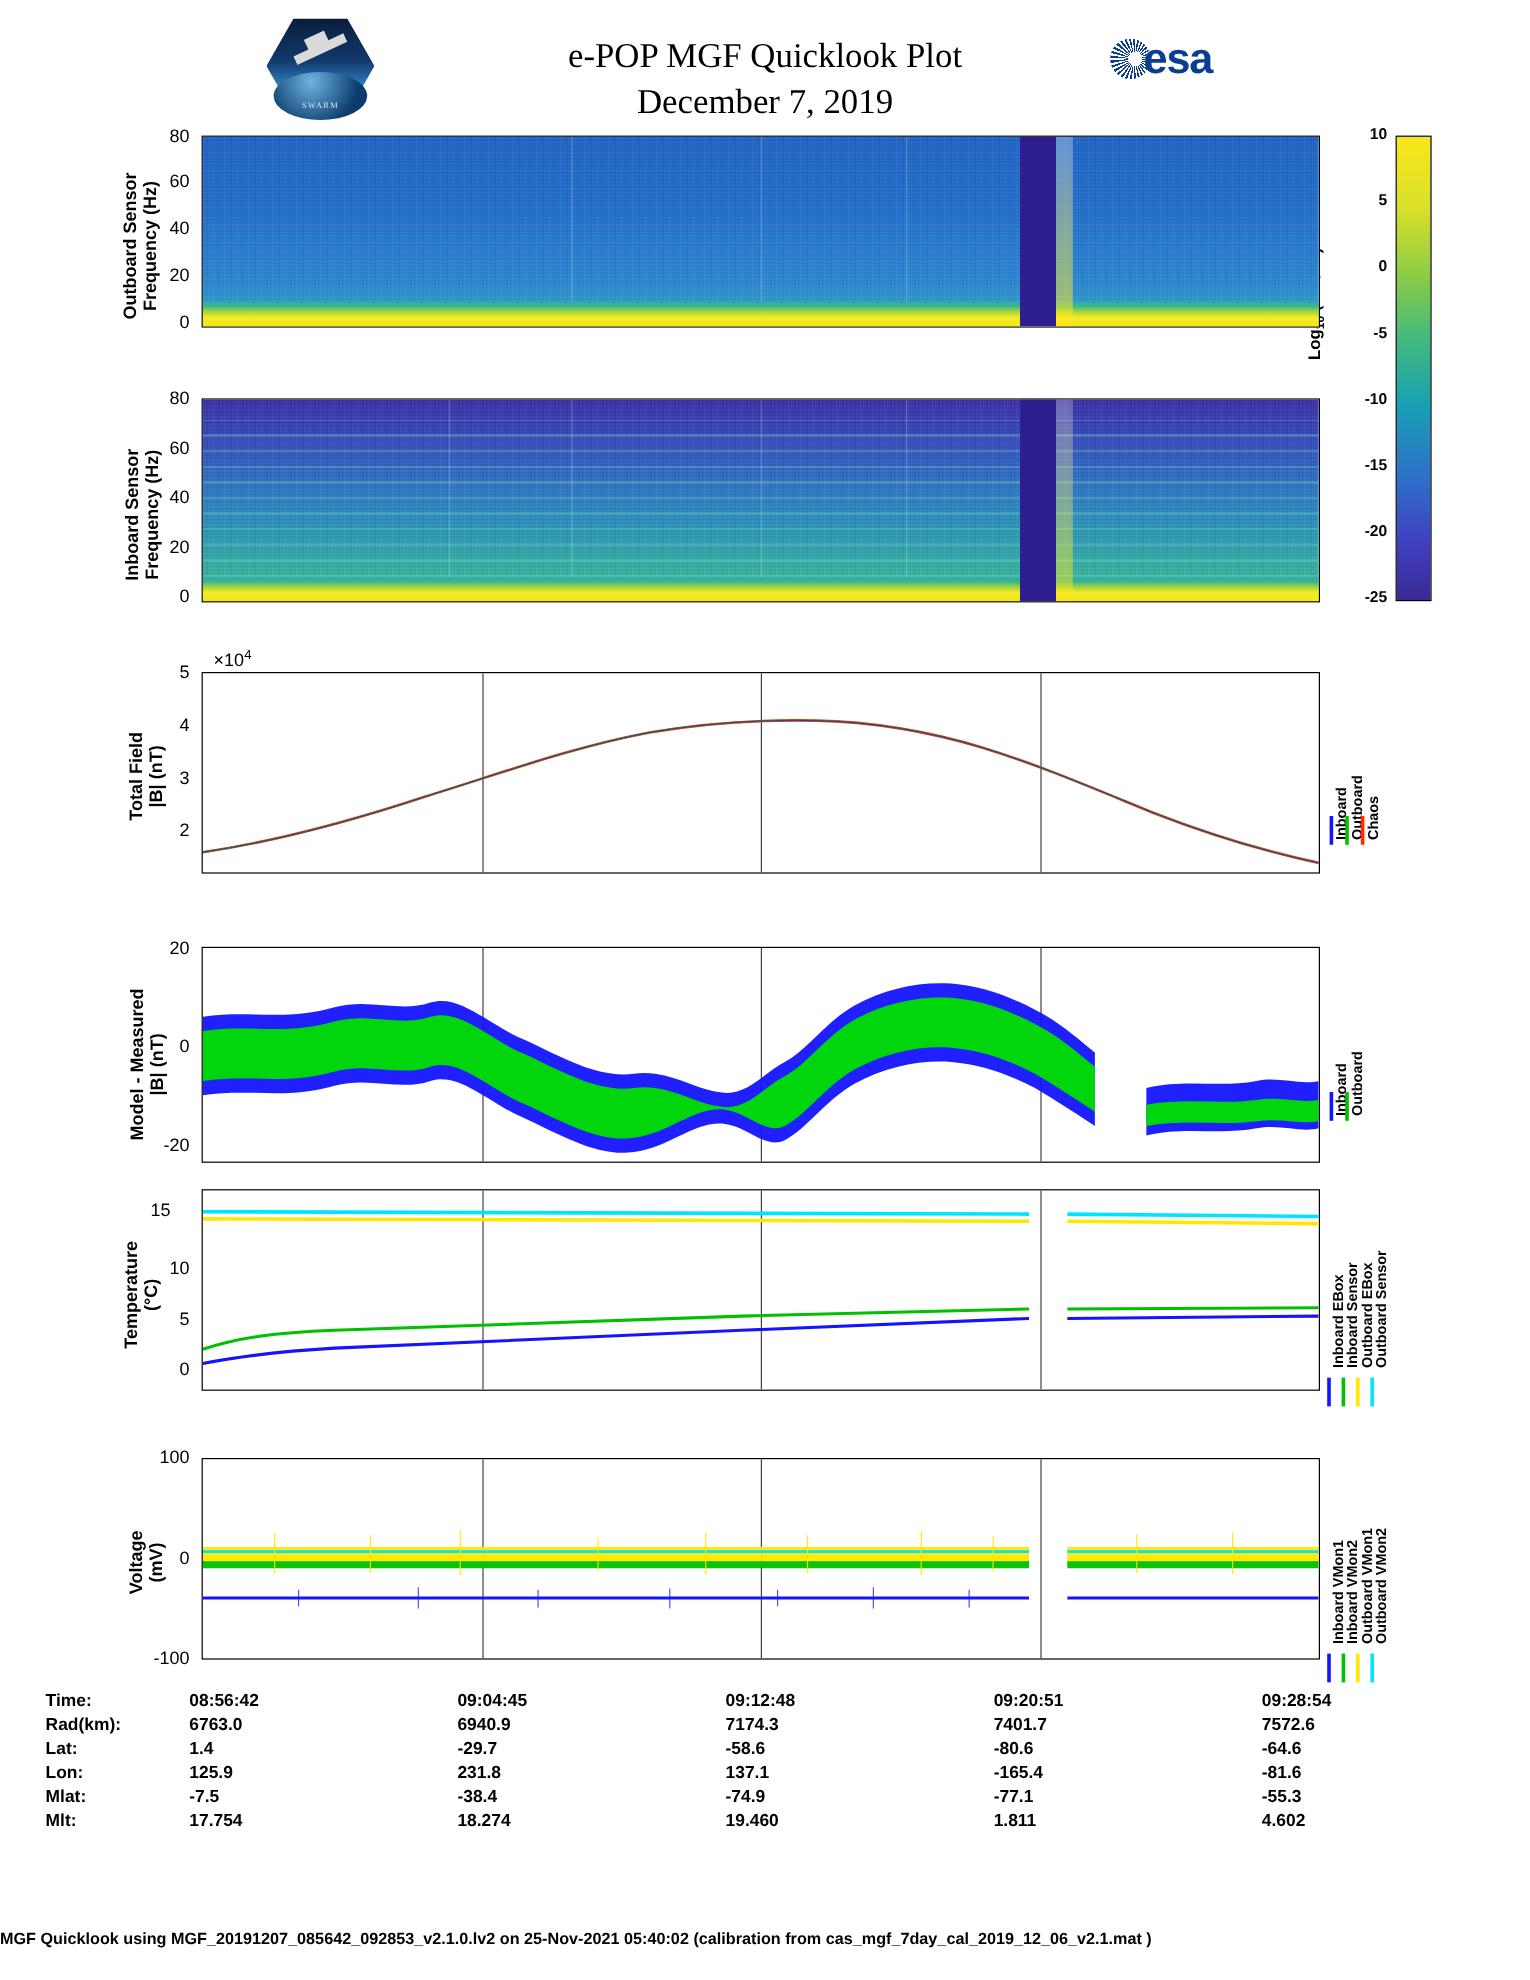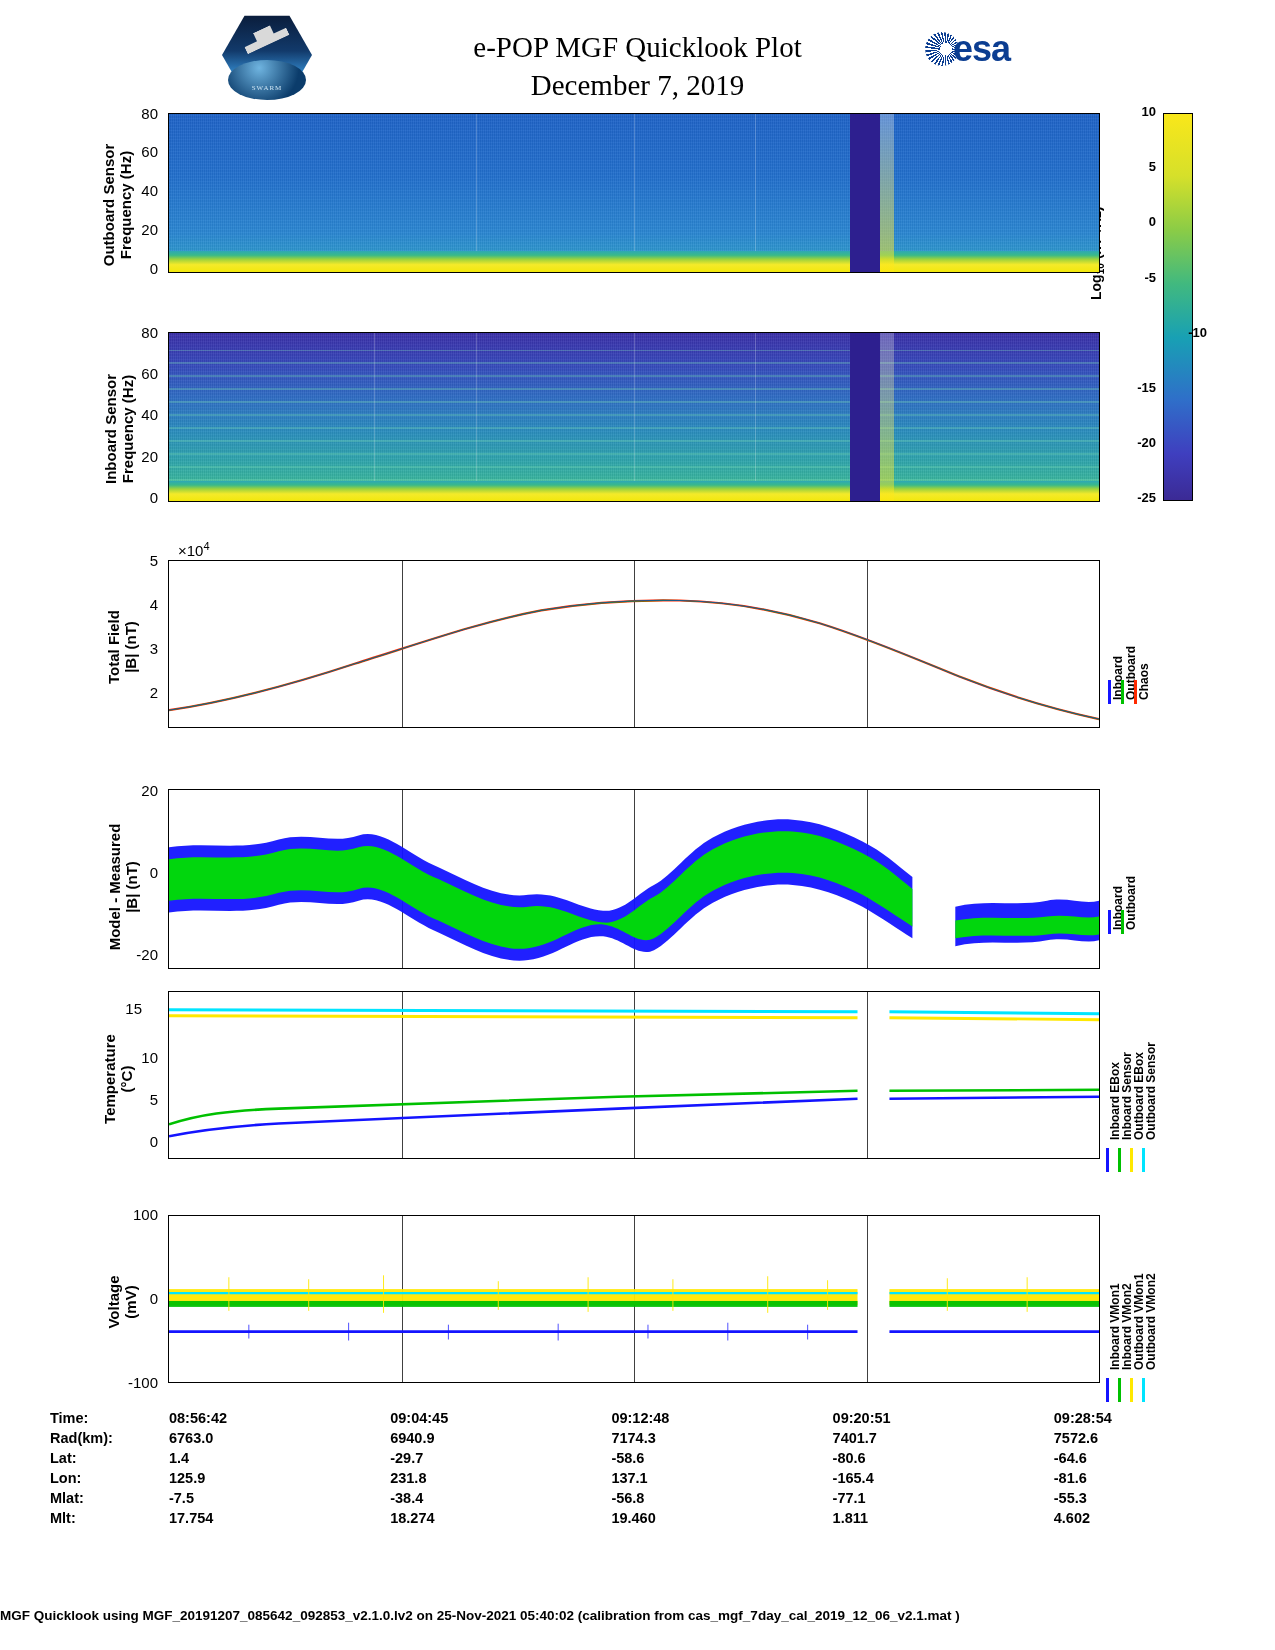--- a/index.html
+++ b/index.html
@@ -98,21 +98,21 @@
     background:linear-gradient(0deg,#3b2a95 0%,#3f3fbf 12%,#2f6fc9 26%,#18a0b4 42%,#41b97f 56%,#8bcc46 70%,#d6e02a 84%,#f9e71a 100%);
   }
   .cbartick{position:absolute;font-family:"Liberation Sans",sans-serif;font-weight:bold;font-size:13px;text-align:right;}
   .cbarlabel{position:absolute;font-family:"Liberation Sans",sans-serif;font-weight:bold;font-size:14px;white-space:nowrap;}
 
   
   .ephem{position:absolute;left:0;top:1408px;width:1275px;
     font-family:"Liberation Sans",sans-serif;font-weight:bold;font-size:14.5px;}
   .ephem table{border-collapse:collapse;}
   .ephem td{padding:2px 0;white-space:nowrap;}
-  .ephem td.lab{width:122px;padding-left:50px;}
+  .ephem td.lab{width:122px;padding-left:38px;}
   .ephem td.v{width:230px;text-align:left;}
   .footer{
     position:absolute;left:0;top:1608px;width:1275px;
     font-family:"Liberation Sans",sans-serif;font-weight:bold;font-size:13.5px;
   }
   .expo{position:absolute;font-family:"Liberation Sans",sans-serif;font-size:15px;}
 </style>
 </head>
 <body>
 
@@ -133,21 +133,21 @@
   <div class="logo-esa">
     <div class="swirl"></div>
     <div class="txt">esa</div>
   </div>
 
   <div class="cbar" style="left:1163px;top:113px;width:30px;height:388px;"></div>
   <div class="cbartick" style="left:1110px;top:104px;width:46px;">10</div>
   <div class="cbartick" style="left:1110px;top:159px;width:46px;">5</div>
   <div class="cbartick" style="left:1110px;top:214px;width:46px;">0</div>
   <div class="cbartick" style="left:1110px;top:270px;width:46px;">-5</div>
-  <div class="cbartick" style="left:1161px;top:325px;width:46px;">-10</div>
+  <div class="cbartick" style="left:1110px;top:325px;width:46px;">-10</div>
   <div class="cbartick" style="left:1110px;top:380px;width:46px;">-15</div>
   <div class="cbartick" style="left:1110px;top:435px;width:46px;">-20</div>
   <div class="cbartick" style="left:1110px;top:490px;width:46px;">-25</div>
   <div class="cbarlabel" style="left:1086px;top:300px;transform:rotate(-90deg);transform-origin:0 0;">Log<sub style="font-size:10px;">10</sub> (nT<sup style="font-size:10px;">2</sup>/Hz)</div>
 
   <div class="panel" style="left:168px;top:113px;width:932px;height:160px;">
     <div class="spec">
       <div class="bg" style="background:linear-gradient(180deg,#1f63c8 0%,#2270cd 40%,#2a86d2 75%,#2f9ccb 92%,#38b0b8 100%);"></div>
       <div class="noise"></div>
       <div class="streak" style="left:33%;"></div>
@@ -351,21 +351,21 @@
         <td class="v">125.9</td>
         <td class="v">231.8</td>
         <td class="v">137.1</td>
         <td class="v">-165.4</td>
         <td class="v">-81.6</td>
       </tr>
       <tr>
         <td class="lab">Mlat:</td>
         <td class="v">-7.5</td>
         <td class="v">-38.4</td>
-        <td class="v">-56.8</td>
+        <td class="v">-74.9</td>
         <td class="v">-77.1</td>
         <td class="v">-55.3</td>
       </tr>
       <tr>
         <td class="lab">Mlt:</td>
         <td class="v">17.754</td>
         <td class="v">18.274</td>
         <td class="v">19.460</td>
         <td class="v">1.811</td>
         <td class="v">4.602</td>

